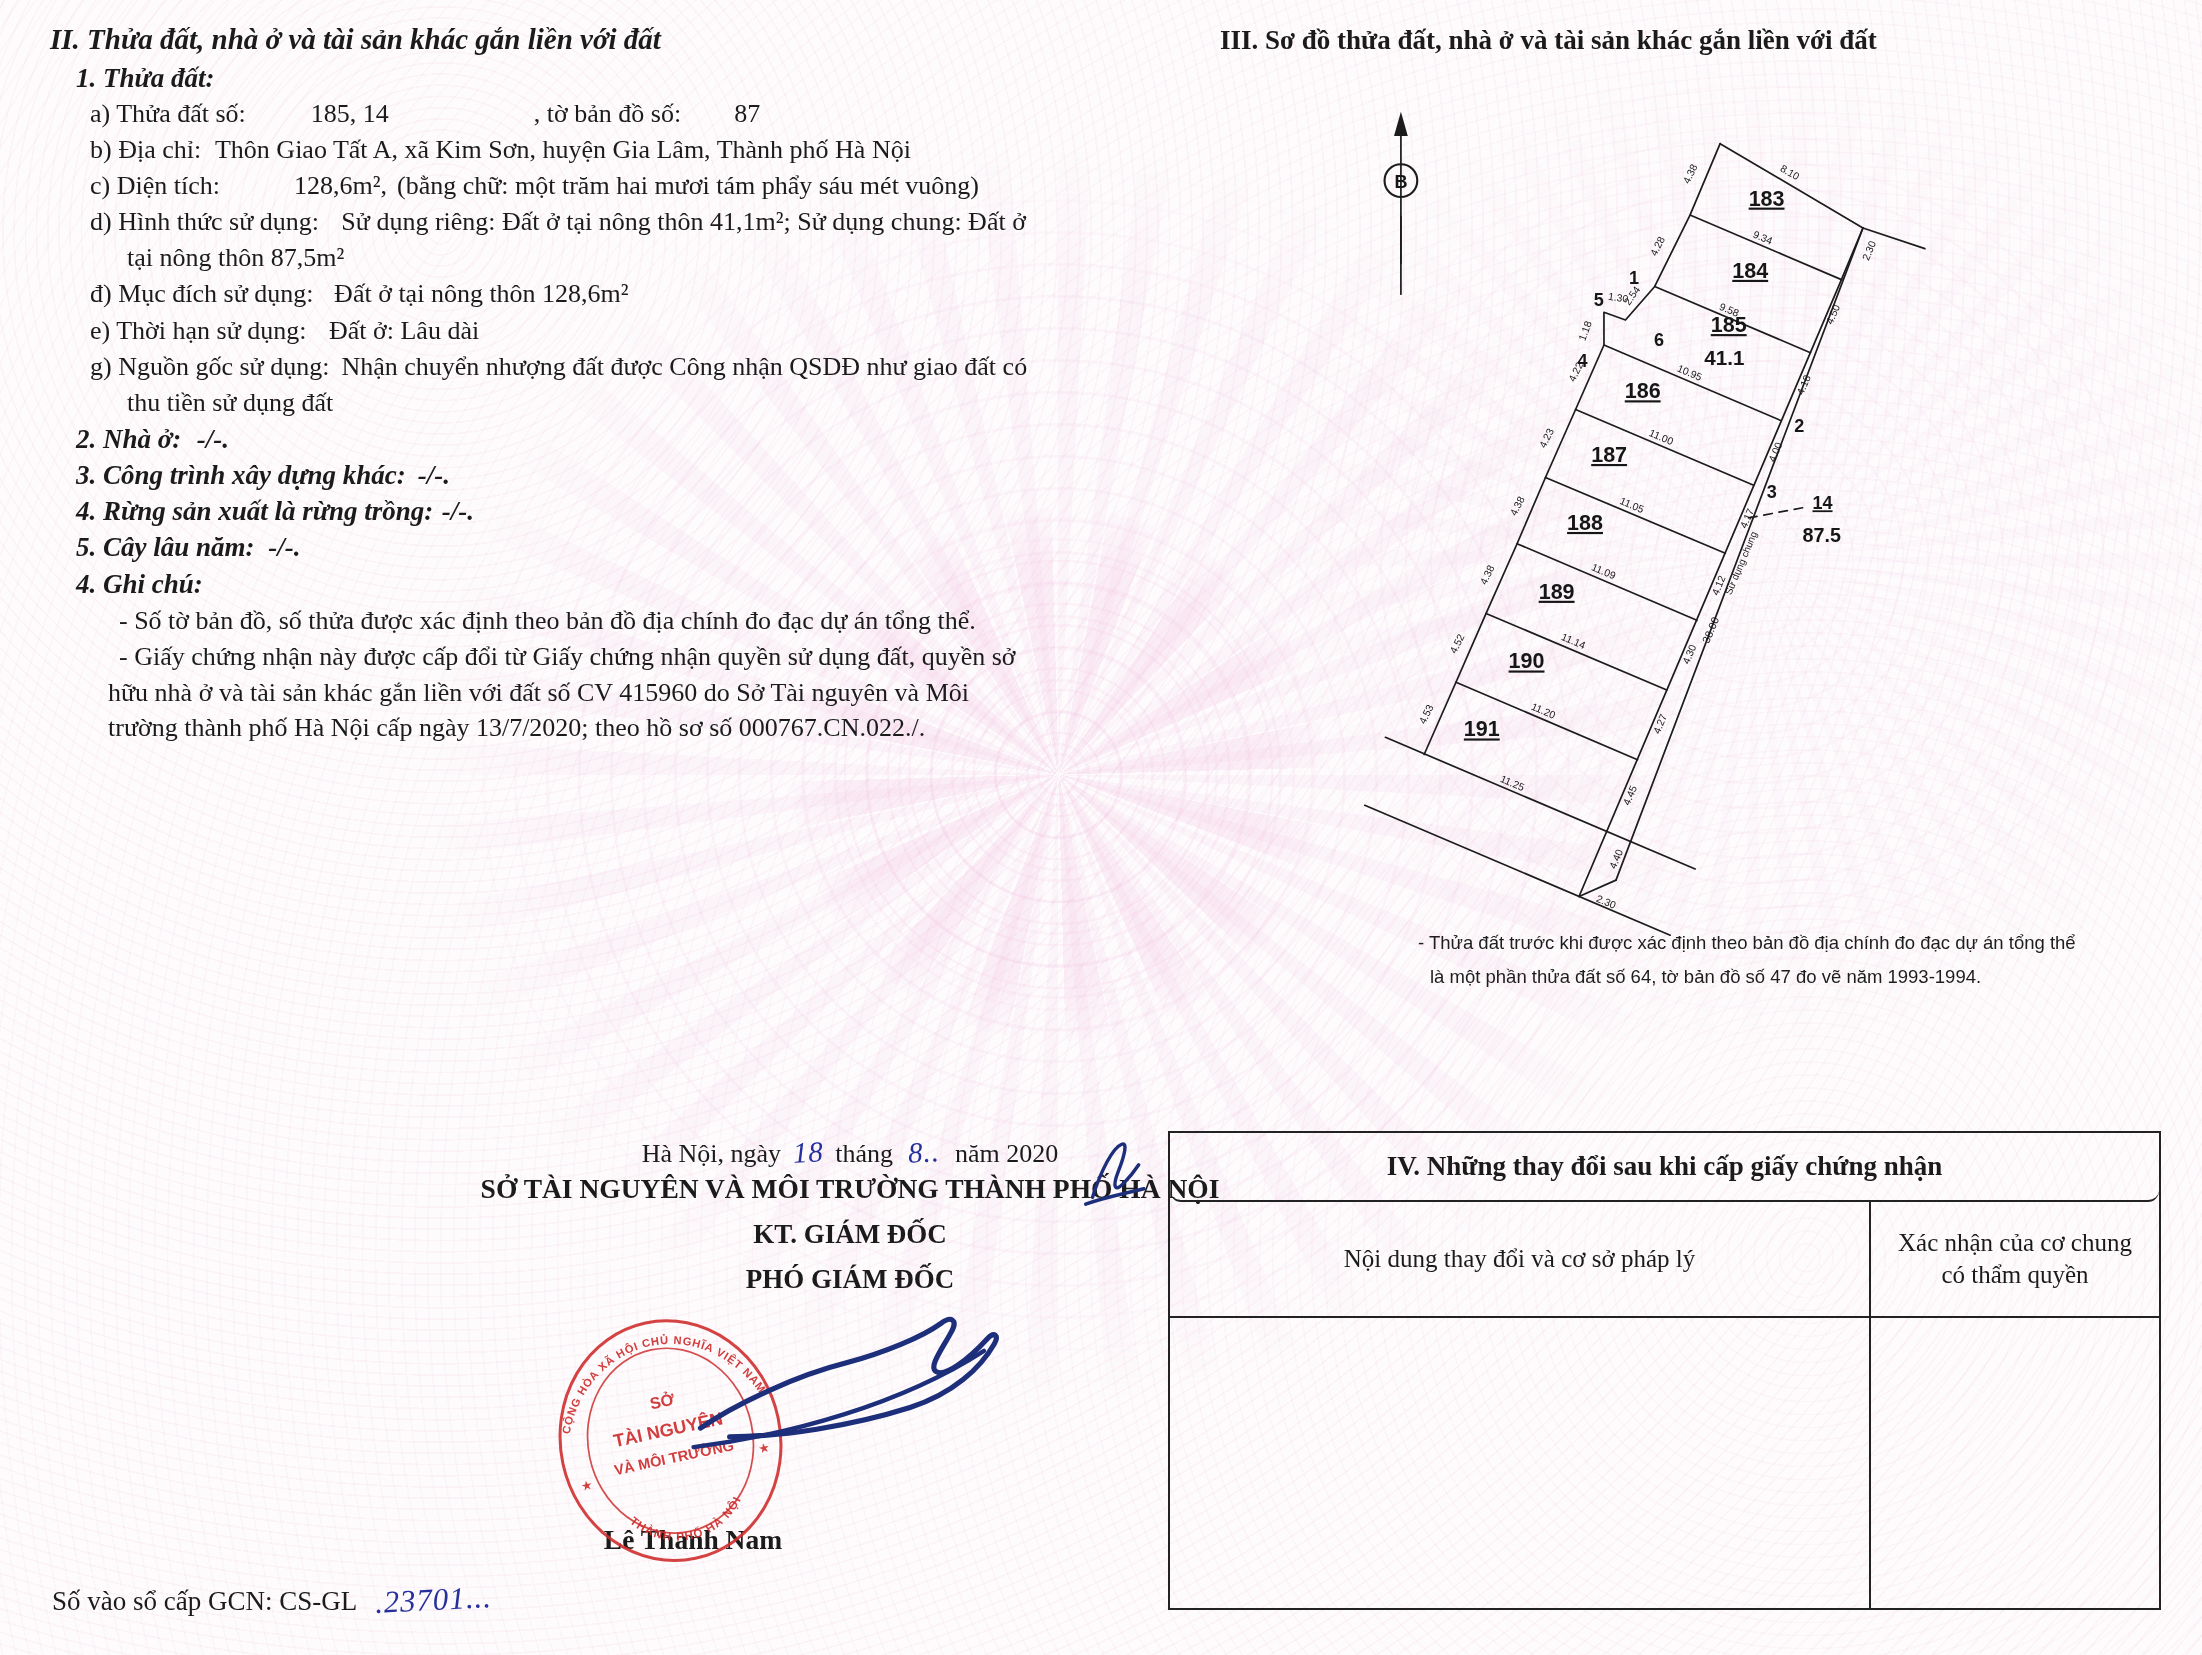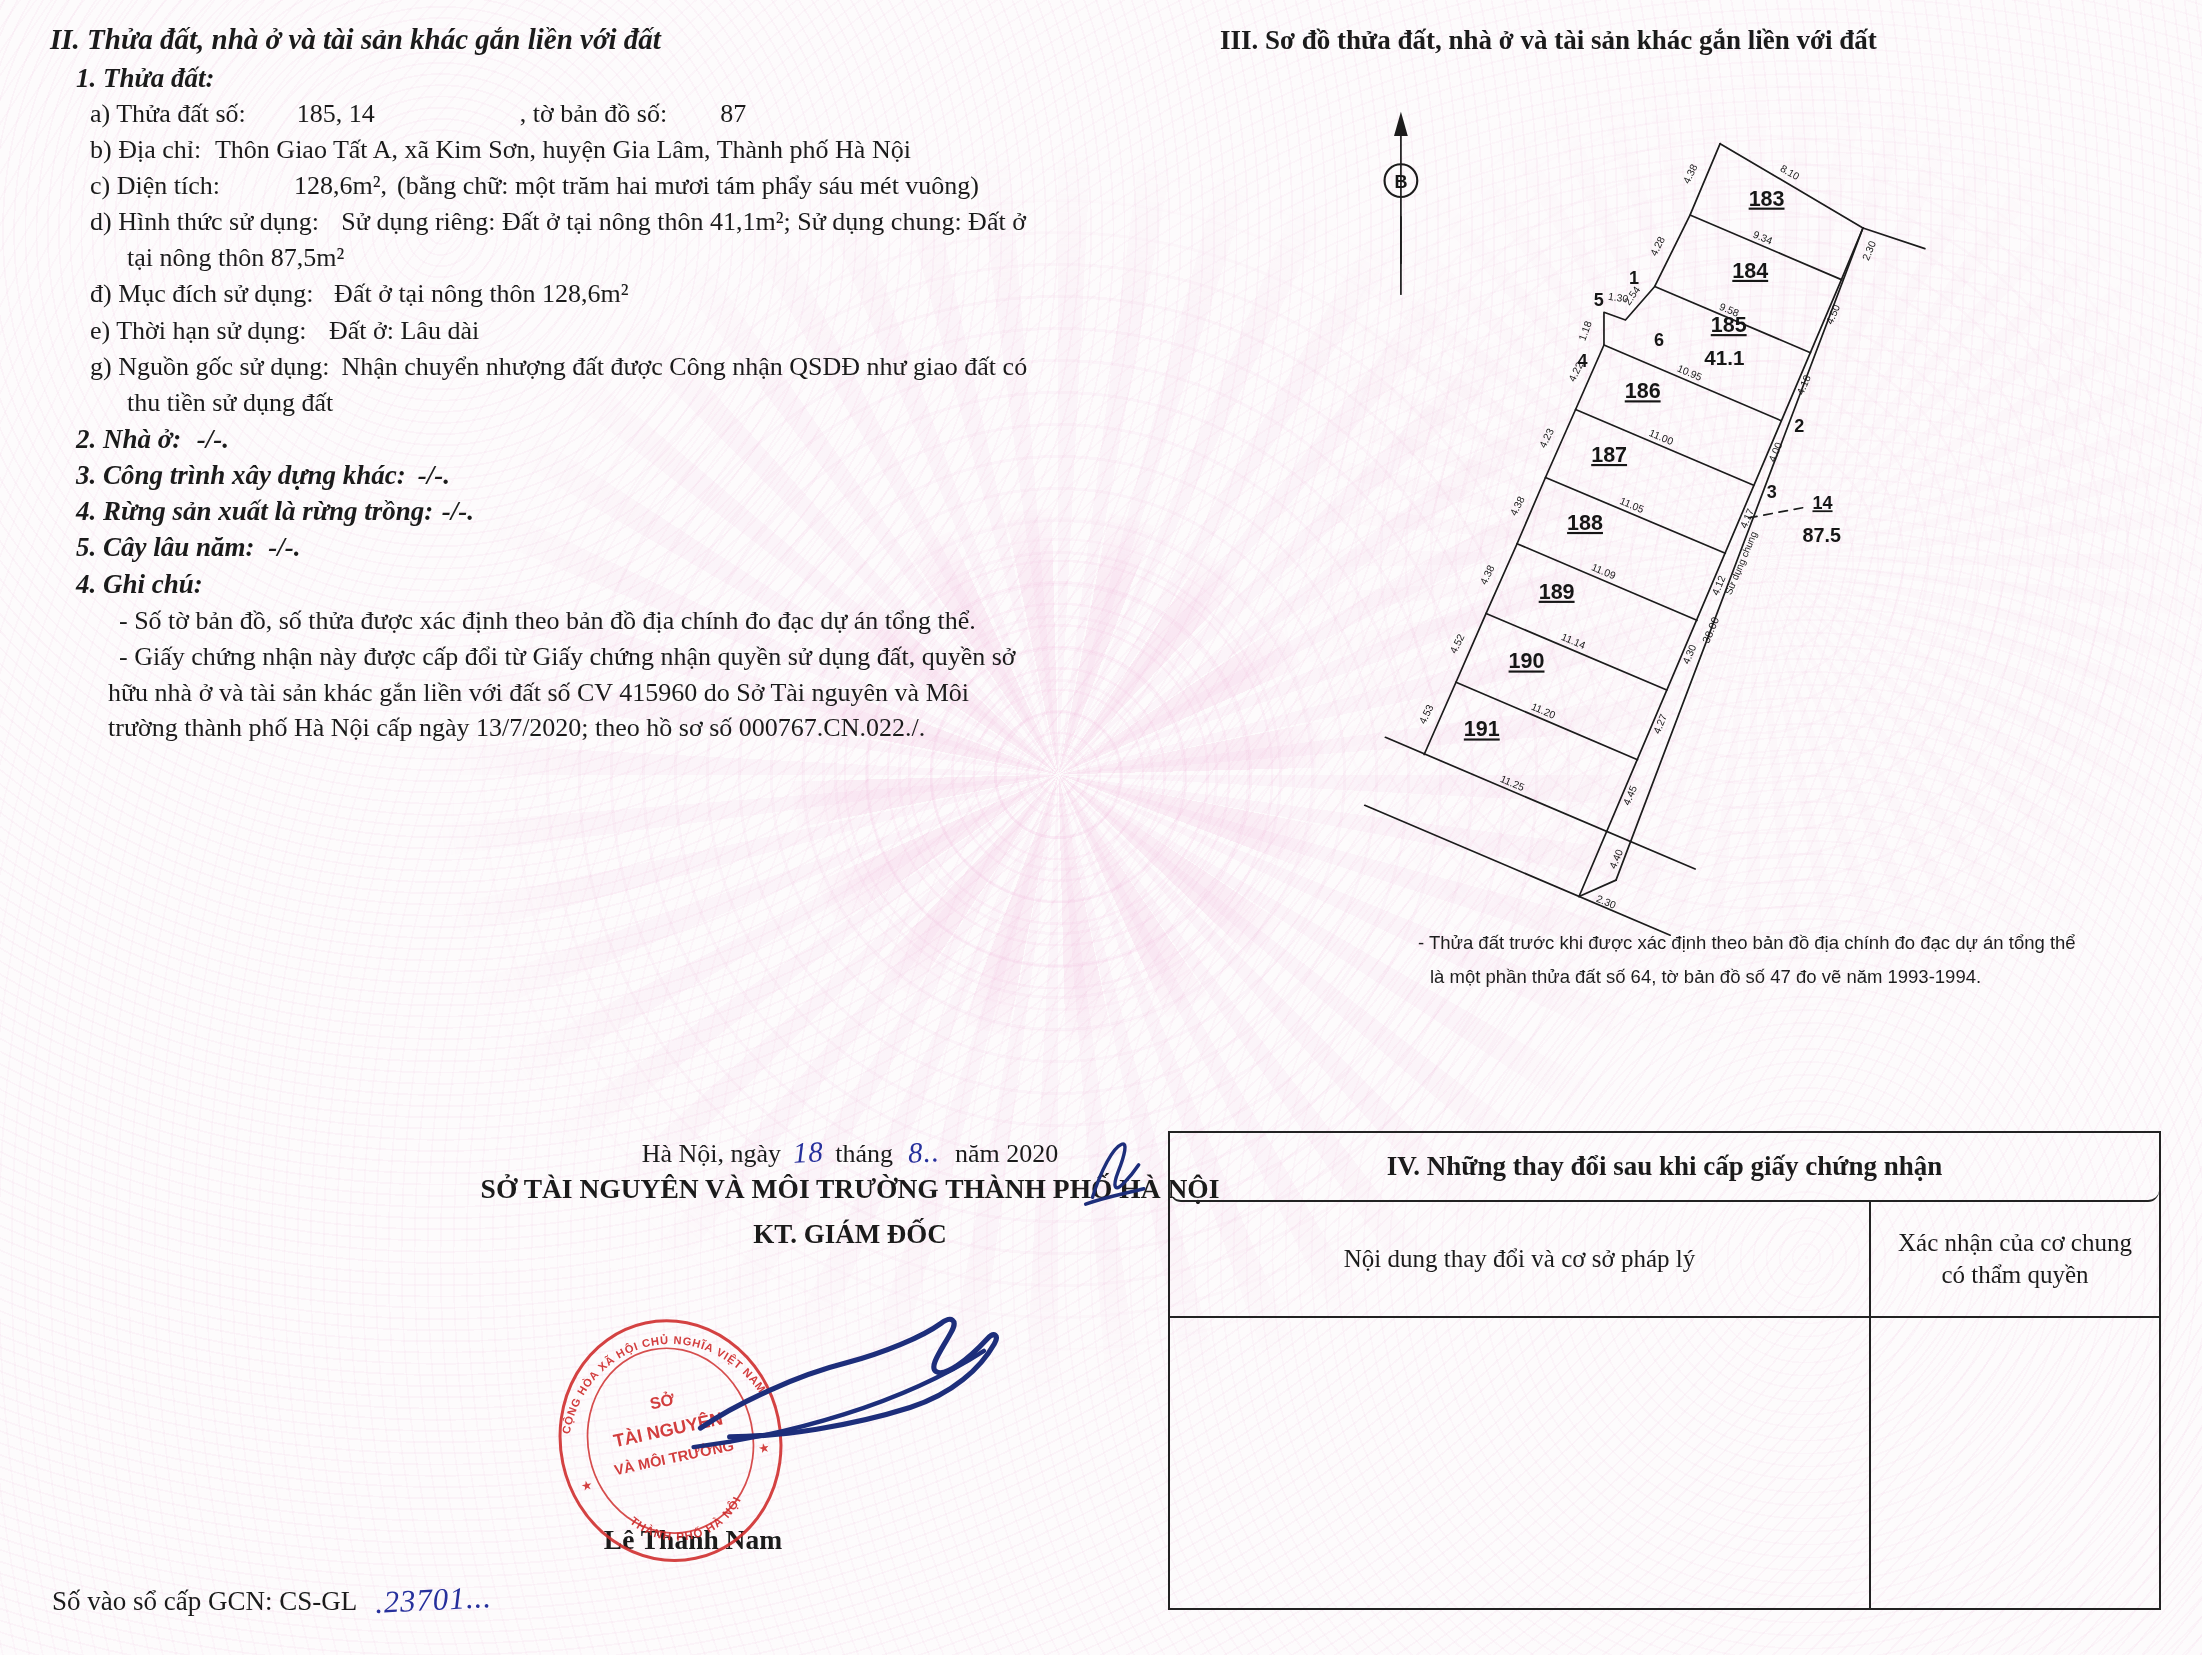--- a/index.html
+++ b/index.html
@@ -68,21 +68,21 @@
 <div id="page">
   <div class="tex"></div>
   <div class="emblem em-big"></div>
   <div class="emblem em-core"></div>
   <div class="emblem em-right"></div>
 
   <div class="line bi fs34" style="left:50px;top:24px">II. Thửa đất, nhà ở và tài sản khác gắn liền với đất</div>
   <div class="line bi fs31" style="left:76px;top:64px">1. Thửa đất:</div>
 
   <div class="line" style="left:90px;top:100px">
-    <span>a) Thửa đất số:</span><span class="ml" style="margin-left:51px">185, 14</span><span class="ml" style="margin-left:145px">, tờ bản đồ số:</span><span class="ml" style="margin-left:53px">87</span>
+    <span>a) Thửa đất số:</span><span class="ml" style="margin-left:65px">185, 14</span><span class="ml" style="margin-left:145px">, tờ bản đồ số:</span><span class="ml" style="margin-left:53px">87</span>
   </div>
   <div class="line" style="left:90px;top:136px">
     <span>b) Địa chỉ:</span><span class="ml" style="margin-left:13.8px">Thôn Giao Tất A, xã Kim Sơn, huyện Gia Lâm, Thành phố Hà Nội</span>
   </div>
   <div class="line" style="left:90px;top:172px">
     <span>c) Diện tích:</span><span class="ml" style="margin-left:74px">128,6m²,</span><span class="ml" style="margin-left:10px">(bằng chữ: một trăm hai mươi tám phẩy sáu mét vuông)</span>
   </div>
   <div class="line" style="left:90px;top:208px">
     <span>d) Hình thức sử dụng:</span><span class="ml" style="margin-left:22.4px">Sử dụng riêng: Đất ở tại nông thôn 41,1m²; Sử dụng chung: Đất ở</span>
   </div>
@@ -219,20 +219,21 @@
 
   <div class="line center" style="left:334px;top:1137px;width:1032px">
     <span>Hà Nội, ngày</span>
     <span class="hand" style="margin:0 5.2px">18</span>
     <span>tháng</span>
     <span class="hand" style="margin:0 8.6px">8..</span>
     <span>năm 2020</span>
   </div>
   <div class="line b fs32 center" style="left:334px;top:1174px;width:1032px">SỞ TÀI NGUYÊN VÀ MÔI TRƯỜNG THÀNH PHỐ HÀ NỘI</div>
   <div class="line b fs31 center" style="left:334px;top:1220px;width:1032px">KT. GIÁM ĐỐC</div>
+  <div class="line b fs31 center" style="left:334px;top:1265px;width:1032px">PHÓ GIÁM ĐỐC</div>
   <div class="line b fs32 center" style="left:334px;top:1525px;width:718px">Lê Thanh Nam</div>
 
   <svg id="seal" width="275" height="293" viewBox="0 0 320 340">
     <defs>
       <path id="arcTop" d="M 36,200 A 118,130 0 1 1 284,200" fill="none"></path>
       <path id="arcBot" d="M 74,216 A 88,98 0 0 0 246,216" fill="none"></path>
     </defs>
     <g transform="rotate(-12 160 176)">
       <ellipse cx="160" cy="176" rx="128" ry="140" fill="none" stroke="#cf2e2e" stroke-width="3.5" opacity=".9"></ellipse>
       <ellipse cx="160" cy="176" rx="96" ry="108" fill="none" stroke="#cf2e2e" stroke-width="2" opacity=".85"></ellipse>

